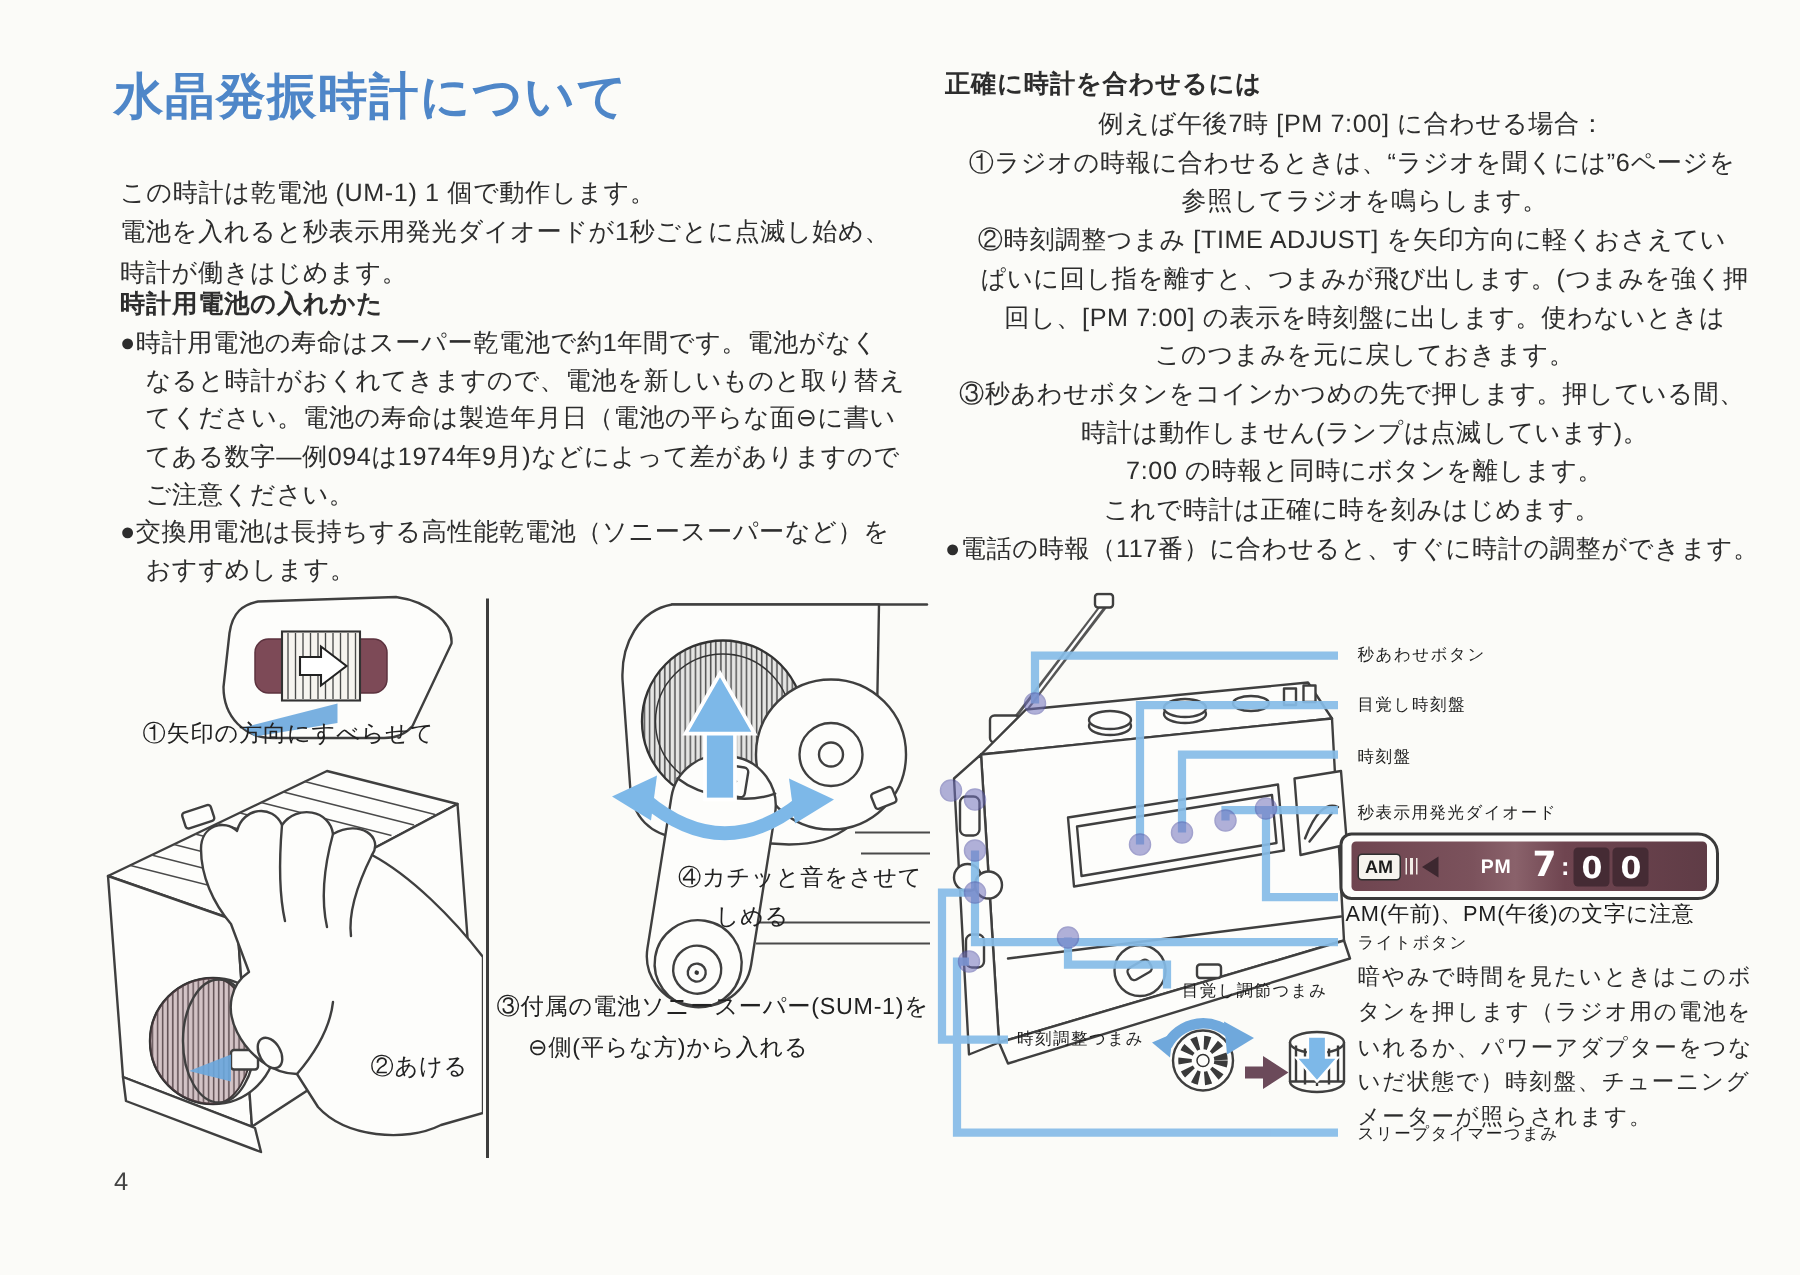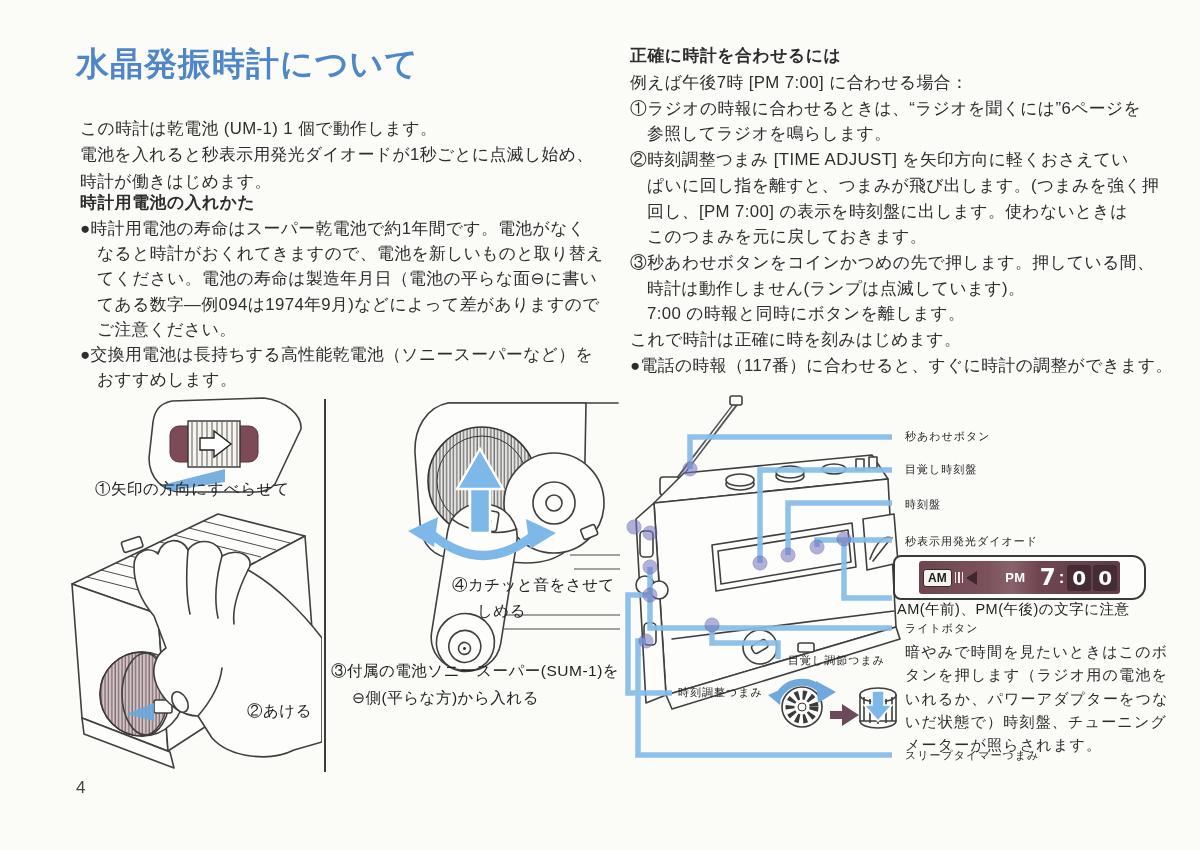--- a/index.html
+++ b/index.html
@@ -9,21 +9,21 @@
     font-family:"Liberation Sans",sans-serif;
   }
   .abs{position:absolute;}
   .title{
     left:76px;top:42px;margin:0;
     font-family:"DejaVu Serif",serif;font-weight:700;
     font-size:33px;letter-spacing:1px;color:#4e86c8;
   }
   .tl{white-space:pre;font-size:16.8px;letter-spacing:0.4px;line-height:26.4px;}
   .bullets .tl{line-height:25.2px;}
-  .rlines .tl{line-height:25.7px;}
+  .rlines .tl{line-height:25.7px;text-align:center;}
   .ind{padding-left:17px;}
   .heading{font-size:16.8px;font-weight:bold;letter-spacing:0.6px;white-space:pre;}
   .left-intro{left:80px;top:116px;}
   .left-heading{left:80px;top:191px;}
   .left-bullets{left:80px;top:216px;}
   .right-heading{left:630px;top:44px;}
   .right-lines{left:630px;top:70px;}
   .pagenum{left:76px;top:778px;font-size:17px;color:#444;}
   .divider{left:324px;top:399px;width:2px;height:373px;background:#3c3c3c;}
 
@@ -45,21 +45,21 @@
   .light-desc{left:905px;top:640px;}
   .light-desc .tl{font-size:15px;line-height:23.3px;letter-spacing:1.2px;}
   .sleep-label{left:905px;top:748px;}
   .alarm-adjust-label{left:788px;top:653px;}
   .time-adjust-label{left:678px;top:685px;}
 
   
   .display-inset{
     left:893px;top:555px;width:253px;height:45px;box-sizing:border-box;
     background:#fdfdfb;border:2px solid #3a3a3a;border-radius:8px 14px 14px 8px;
-    padding:4px 24px;
+    padding:4px 6px;
   }
   .disp-band{
     height:100%;border-radius:3px;display:flex;align-items:center;
     background:linear-gradient(90deg,#6f4550 0%,#7b525c 34%,#8a626b 46%,#6f4550 60%,#5f3c46 100%);
     padding:0 6px 0 4px;box-sizing:border-box;
   }
   .am-box{
     background:#f6f3ee;border:1px solid #2e2e2e;border-radius:3px;
     font-size:12px;font-weight:bold;color:#1c1c1c;padding:2px 4px;line-height:1;
   }

